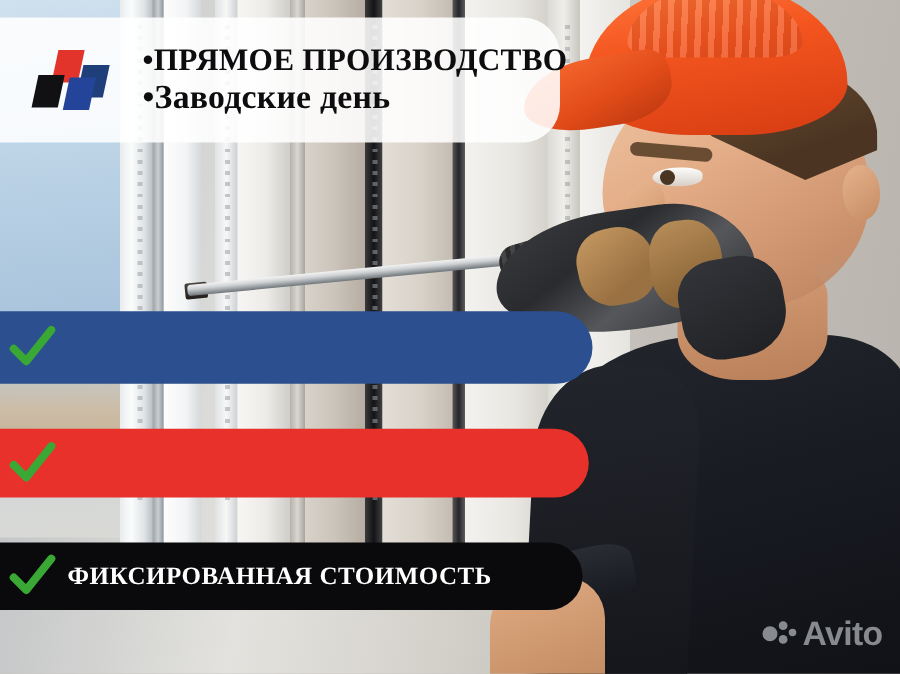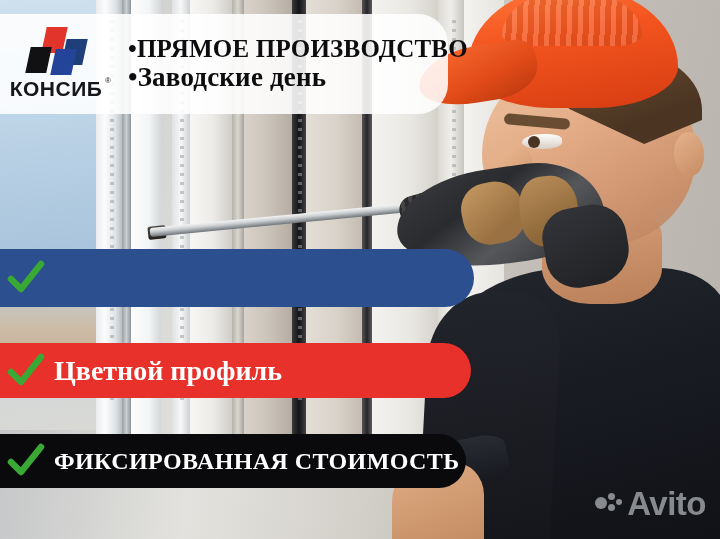--- a/index.html
+++ b/index.html
@@ -222,21 +222,21 @@
   .dia-blue  { left:27px; top:22px;background:#24449a; }
   .logo-word {
     font-family:"Liberation Sans", sans-serif;
     font-weight:bold; font-size:21px; letter-spacing:.5px;
     color:#16171a; margin-top:2px; position:relative; white-space:nowrap;
   }
   .logo-reg {
     position:absolute; right:-9px; top:-1px; font-size:8px; font-weight:normal;
   }
 
-  .bullets { margin-left:20px; }
+  .bullets { margin-left:6px; }
   .bullet-line {
     font-family:"Liberation Serif", serif;
     color:#0d0d0f;
     white-space:nowrap;
     line-height:1.06;
   }
   .bullet-1 { font-weight:bold; font-size:25px; letter-spacing:.2px; }
   .bullet-2 { font-weight:bold; font-size:27px; letter-spacing:.2px; }
 
   
@@ -254,37 +254,37 @@
     flex:0 0 auto; width:40px; height:40px; margin-right:8px;
     display:block;
   }
 
   .pill-text {
     font-family:"Liberation Serif", serif;
     font-weight:bold; color:#ffffff; white-space:nowrap;
   }
   .pill-blue  .pill-text { font-size:28px; }
   .pill-red   .pill-text { font-size:28px; }
-  .pill-black .pill-text { font-size:24px; letter-spacing:.4px; }
+  .pill-black .pill-text { font-size:20px; letter-spacing:.4px; }
 
   
   .avito {
     position:absolute; right:14px; bottom:16px;
     display:flex; align-items:center; gap:6px;
     opacity:.62;
   }
   .avito-dots { position:relative; width:26px; height:22px; }
   .avito-dots span { position:absolute; border-radius:50%; background:#cfd2d6; display:block; }
   .ad1 { width:12px; height:12px; left:0;    top:4px; }
   .ad2 { width:7px;  height:7px;  left:13px; top:0; }
   .ad3 { width:7px;  height:7px;  left:13px; top:11px; }
   .ad4 { width:6px;  height:6px;  left:21px; top:6px; }
   .avito-word {
     font-family:"Liberation Sans", sans-serif;
-    font-weight:bold; font-size:33px; color:#cfd2d6; letter-spacing:-.5px;
+    font-weight:bold; font-size:27px; color:#cfd2d6; letter-spacing:-.5px;
   }
 </style>
 </head>
 <body>
 
 <div class="ad">
 
   <div class="photo">
     <div class="bg-wall"></div>
     <div class="glass-left"></div>
@@ -338,42 +338,38 @@
 
   <div class="top-banner">
 
     <div class="logo">
       <div class="logo-mark">
         <span class="dia dia-red"></span>
         <span class="dia dia-navy"></span>
         <span class="dia dia-black"></span>
         <span class="dia dia-blue"></span>
       </div>
-      <div class="logo-word">
-        <span>КОНСИБ</span><span class="logo-reg">®</span>
-      </div>
     </div>
 
     <div class="bullets">
       <div class="bullet-line bullet-1">•ПРЯМОЕ ПРОИЗВОДСТВО</div>
       <div class="bullet-line bullet-2">•Заводские день</div>
     </div>
   </div>
 
   <div class="pill pill-blue">
     <svg class="check" viewBox="0 0 40 40">
       <path d="M5 21 L15 31 L35 6" fill="none" stroke="#3aa835" stroke-width="6.5" stroke-linecap="round" stroke-linejoin="round"></path>
     </svg>
   </div>
 
   <div class="pill pill-red">
     <svg class="check" viewBox="0 0 40 40">
       <path d="M5 21 L15 31 L35 6" fill="none" stroke="#3aa835" stroke-width="6.5" stroke-linecap="round" stroke-linejoin="round"></path>
     </svg>
-    <span class="pill-text">Цветной профиль</span>
   </div>
 
   <div class="pill pill-black">
     <svg class="check" viewBox="0 0 40 40">
       <path d="M5 21 L15 31 L35 6" fill="none" stroke="#3aa835" stroke-width="6.5" stroke-linecap="round" stroke-linejoin="round"></path>
     </svg>
     <span class="pill-text">ФИКСИРОВАННАЯ СТОИМОСТЬ</span>
   </div>
 
   <div class="avito">

